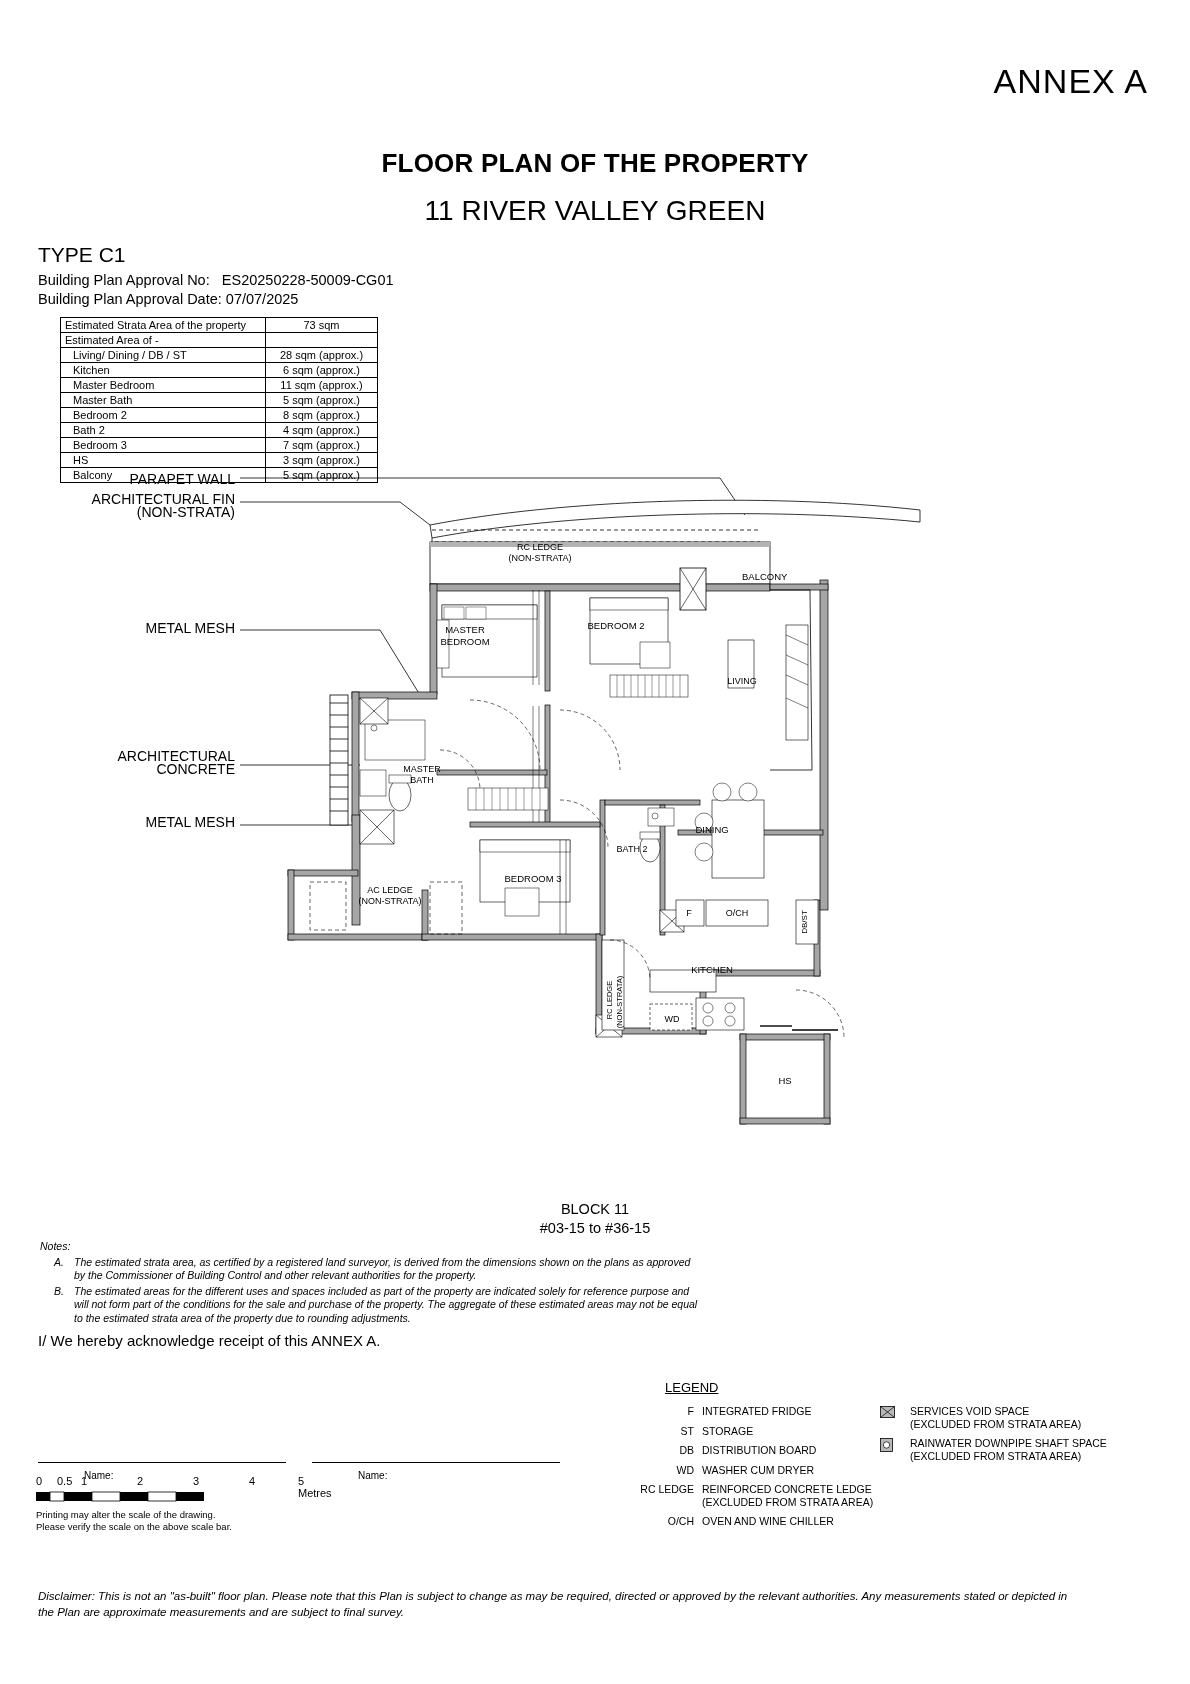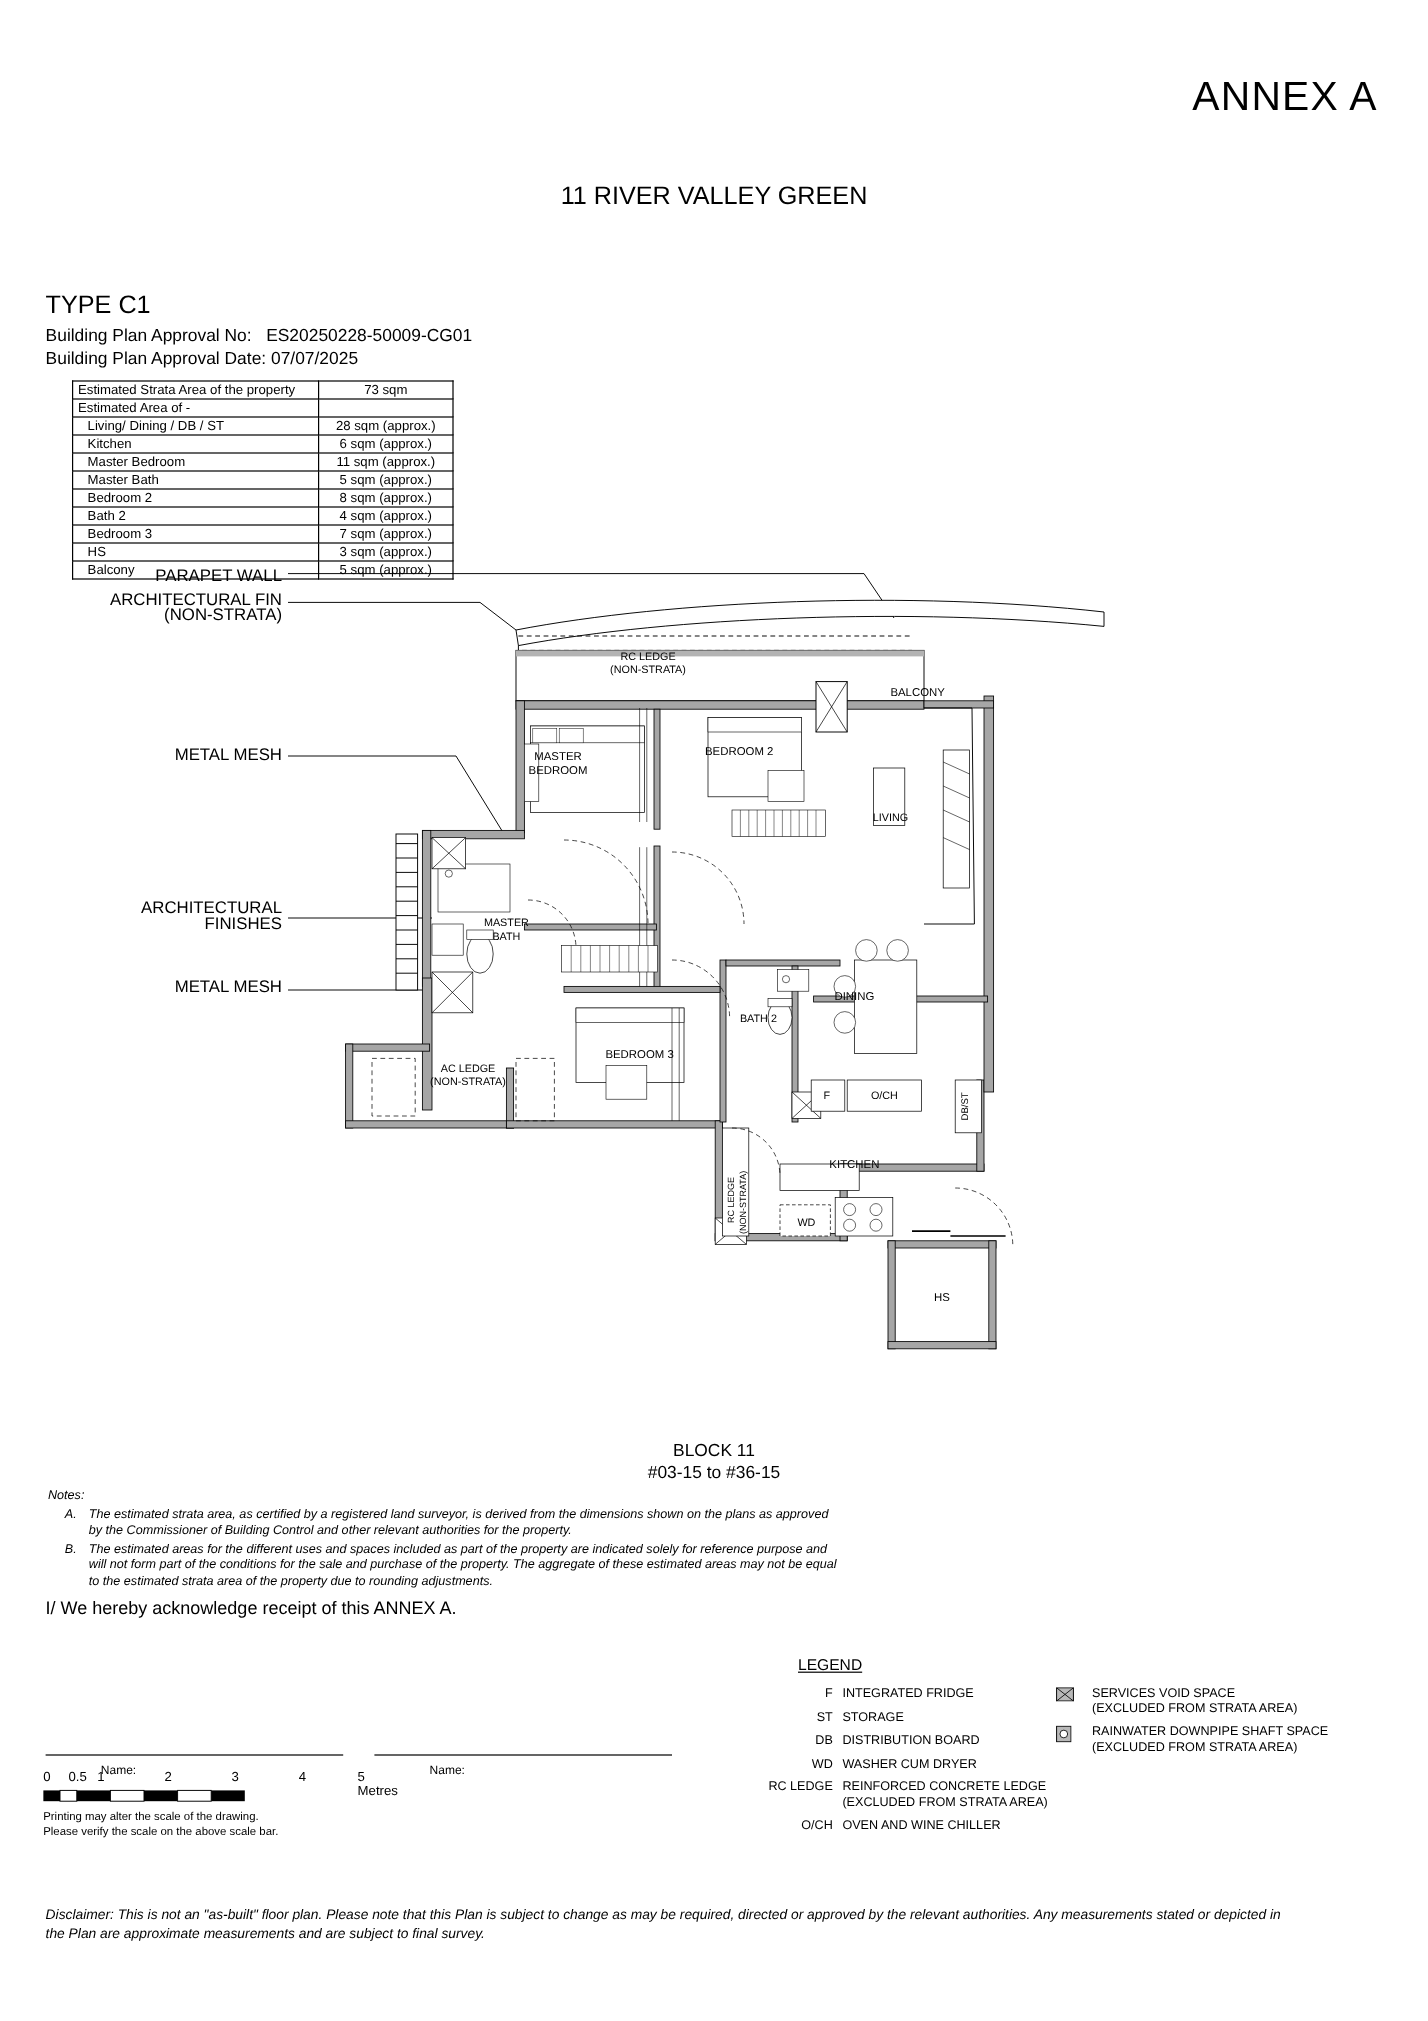--- a/index.html
+++ b/index.html
@@ -13,21 +13,21 @@
     overflow: hidden;
   }
   .page { position: relative; width: 1190px; height: 1684px; }
 
   .annex-a {
     position: absolute; top: 62px; right: 42px;
     font-size: 34px; letter-spacing: 1px;
   }
   .title-block { position: absolute; top: 148px; left: 0; width: 1190px; text-align: center; }
   .title-main { font-size: 26px; font-weight: bold; letter-spacing: .2px; }
-  .title-sub { font-size: 21px; margin-top: 4px; }
+  .title-sub { font-size: 28px; margin-top: 16px; }
 
   .type-block { position: absolute; top: 243px; left: 38px; }
   .type-name { font-size: 21px; margin-bottom: 4px; }
   .bp-line { font-size: 14.5px; line-height: 19px; }
 
   .area-table { position: absolute; top: 317px; left: 38px; border-collapse: collapse; font-size: 11px; margin-left: 22px; }
   .area-table td { border: 1px solid #000; padding: 1px 4px; height: 14px; }
   .area-table td.label { width: 205px; }
   .area-table td.val { width: 112px; text-align: center; }
   .area-table td.indent { padding-left: 12px; }
@@ -70,20 +70,21 @@
   .disclaimer { position: absolute; top: 1588px; left: 38px; width: 1040px; font-size: 11.5px; font-style: italic; line-height: 16px; }
 </style>
 </head>
 <body>
 
 <div class="page">
 
   <div class="annex-a">ANNEX A</div>
 
   <div class="title-block">
+    <div class="title-main">FLOOR PLAN OF THE PROPERTY</div>
     <div class="title-sub">11 RIVER VALLEY GREEN</div>
   </div>
 
   <div class="type-block">
     <div class="type-name">TYPE C1</div>
     <div class="bp-line">
       <span>Building Plan Approval No:</span>
       &nbsp;
       <span>ES20250228-50009-CG01</span>
     </div>
@@ -142,21 +143,21 @@
       </tbody>
   </table>
 
   <div class="leader-label" style="top:473px; left:20px; width:215px;">
     <span>PARAPET WALL</span>
   </div>
   <div class="leader-label" style="top:493px; left:20px; width:215px; white-space:pre-line;">ARCHITECTURAL FIN
 (NON-STRATA)</div>
   <div class="leader-label" style="top:622px; left:20px; width:215px;">METAL MESH</div>
   <div class="leader-label" style="top:750px; left:20px; width:215px; white-space:pre-line;">ARCHITECTURAL
-FINISHES</div>
+CONCRETE</div>
   <div class="leader-label" style="top:816px; left:20px; width:215px;">METAL MESH</div>
 
   <div class="plan">
     <svg width="1190" height="700" viewBox="0 0 1190 700" xmlns="http://www.w3.org/2000/svg">
       <g fill="none" stroke="#000" stroke-width="0.8">
 
         <line x1="240" y1="8" x2="720" y2="8"></line>
         <line x1="720" y1="8" x2="745" y2="45"></line>
         <line x1="240" y1="32" x2="400" y2="32"></line>
         <line x1="400" y1="32" x2="430" y2="55"></line>

